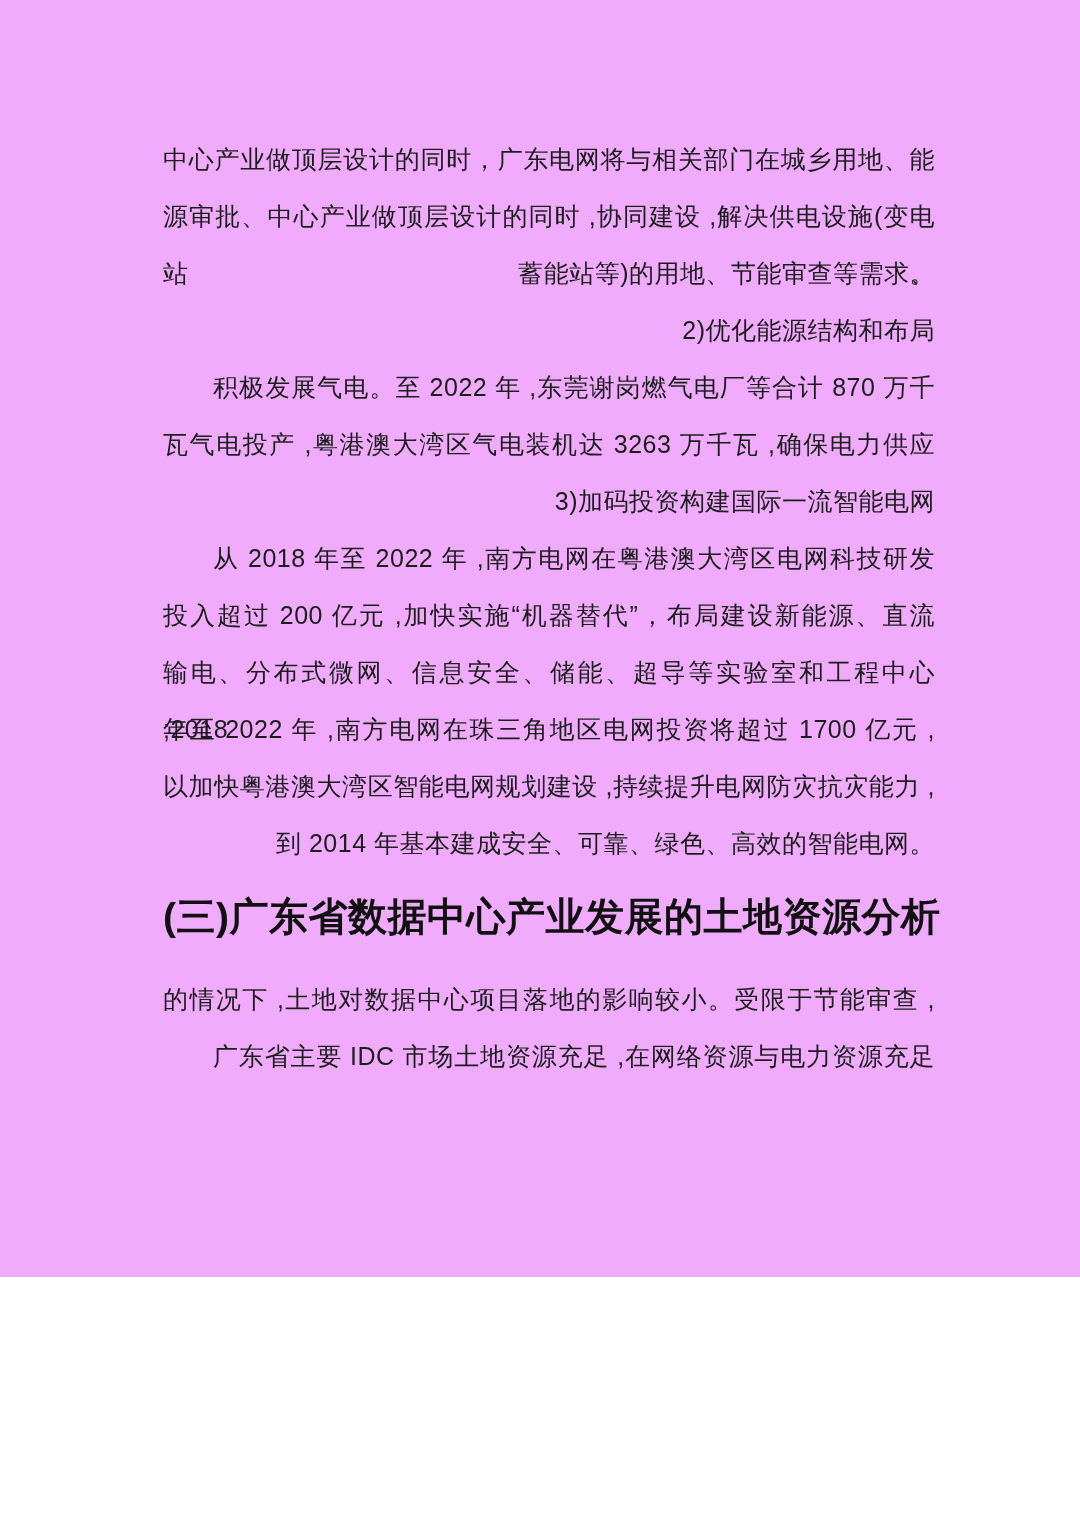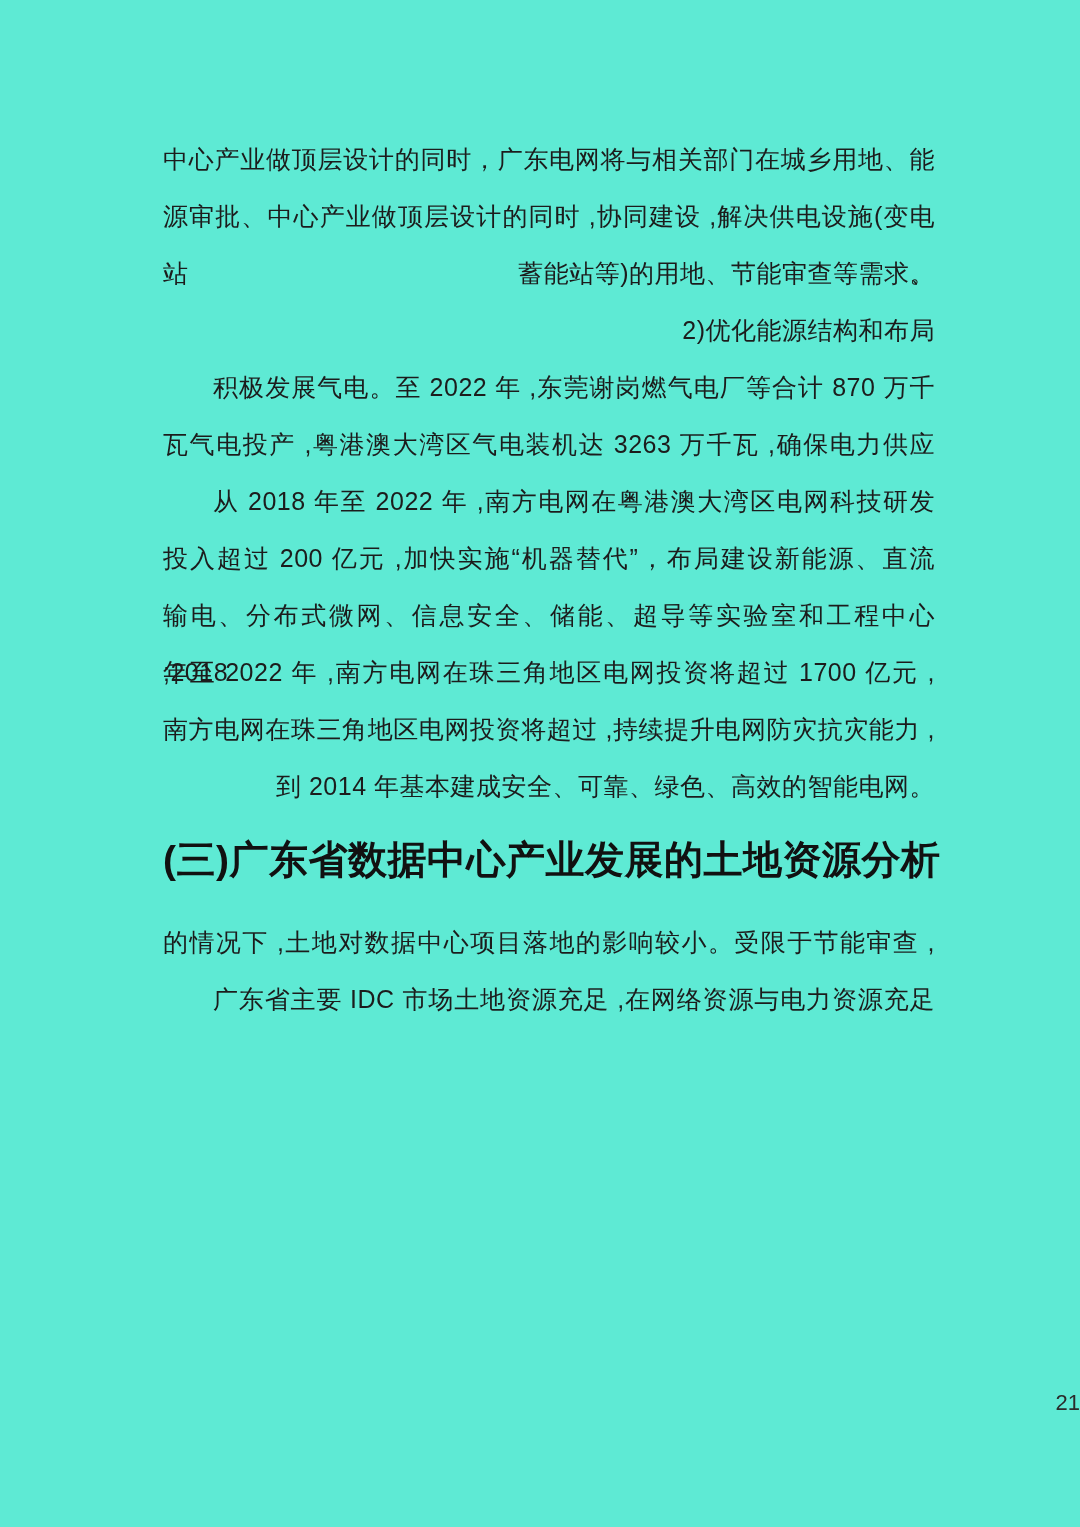--- a/index.html
+++ b/index.html
@@ -3,22 +3,22 @@
 <meta charset="utf-8">
 <style>
   html, body {
     margin: 0;
     padding: 0;
     background: #ffffff;
   }
   .page {
     position: relative;
     width: 1080px;
-    height: 1527px;
-    background: #5eead4;
+    height: 1277px;
+    background: #f0abfc;
     overflow: hidden;
     font-family: "Liberation Sans", "DejaVu Sans", sans-serif;
     color: #1c1c1c;
   }
   .content {
     position: absolute;
     left: 163px;
     top: 131px;
     width: 772px;
   }
@@ -68,25 +68,26 @@
 
 <div class="page">
   <div class="content">
     <div id="body-lines">
         <div class="line j">中心产业做顶层设计的同时，广东电网将与相关部门在城乡用地、能</div>
         <div class="line j">源审批、中心产业做顶层设计的同时 ,协同建设 ,解决供电设施(变电站、</div>
         <div class="line">蓄能站等)的用地、节能审查等需求。</div>
         <div class="line">2)优化能源结构和布局</div>
         <div class="line j ind">积极发展气电。至 2022 年 ,东莞谢岗燃气电厂等合计 870 万千</div>
         <div class="line j">瓦气电投产 ,粤港澳大湾区气电装机达 3263 万千瓦 ,确保电力供应</div>
+        <div class="line">3)加码投资构建国际一流智能电网</div>
         <div class="line j ind">从 2018 年至 2022 年 ,南方电网在粤港澳大湾区电网科技研发</div>
         <div class="line j">投入超过 200 亿元 ,加快实施“机器替代”，布局建设新能源、直流</div>
         <div class="line j">输电、分布式微网、信息安全、储能、超导等实验室和工程中心 ;2018</div>
         <div class="line j">年至 2022 年 ,南方电网在珠三角地区电网投资将超过 1700 亿元 ,</div>
-        <div class="line j">南方电网在珠三角地区电网投资将超过 ,持续提升电网防灾抗灾能力 ,</div>
+        <div class="line j">以加快粤港澳大湾区智能电网规划建设 ,持续提升电网防灾抗灾能力 ,</div>
         <div class="line">到 2014 年基本建成安全、可靠、绿色、高效的智能电网。</div>
       </div>
     <div class="section-heading">(三)广东省数据中心产业发展的土地资源分析</div>
     <div id="para-lines">
         <div class="line j">的情况下 ,土地对数据中心项目落地的影响较小。受限于节能审查 ,</div>
         <div class="line j ind">广东省主要 IDC 市场土地资源充足 ,在网络资源与电力资源充足</div>
       </div>
   </div>
   <div class="page-number">21</div>
 </div>

